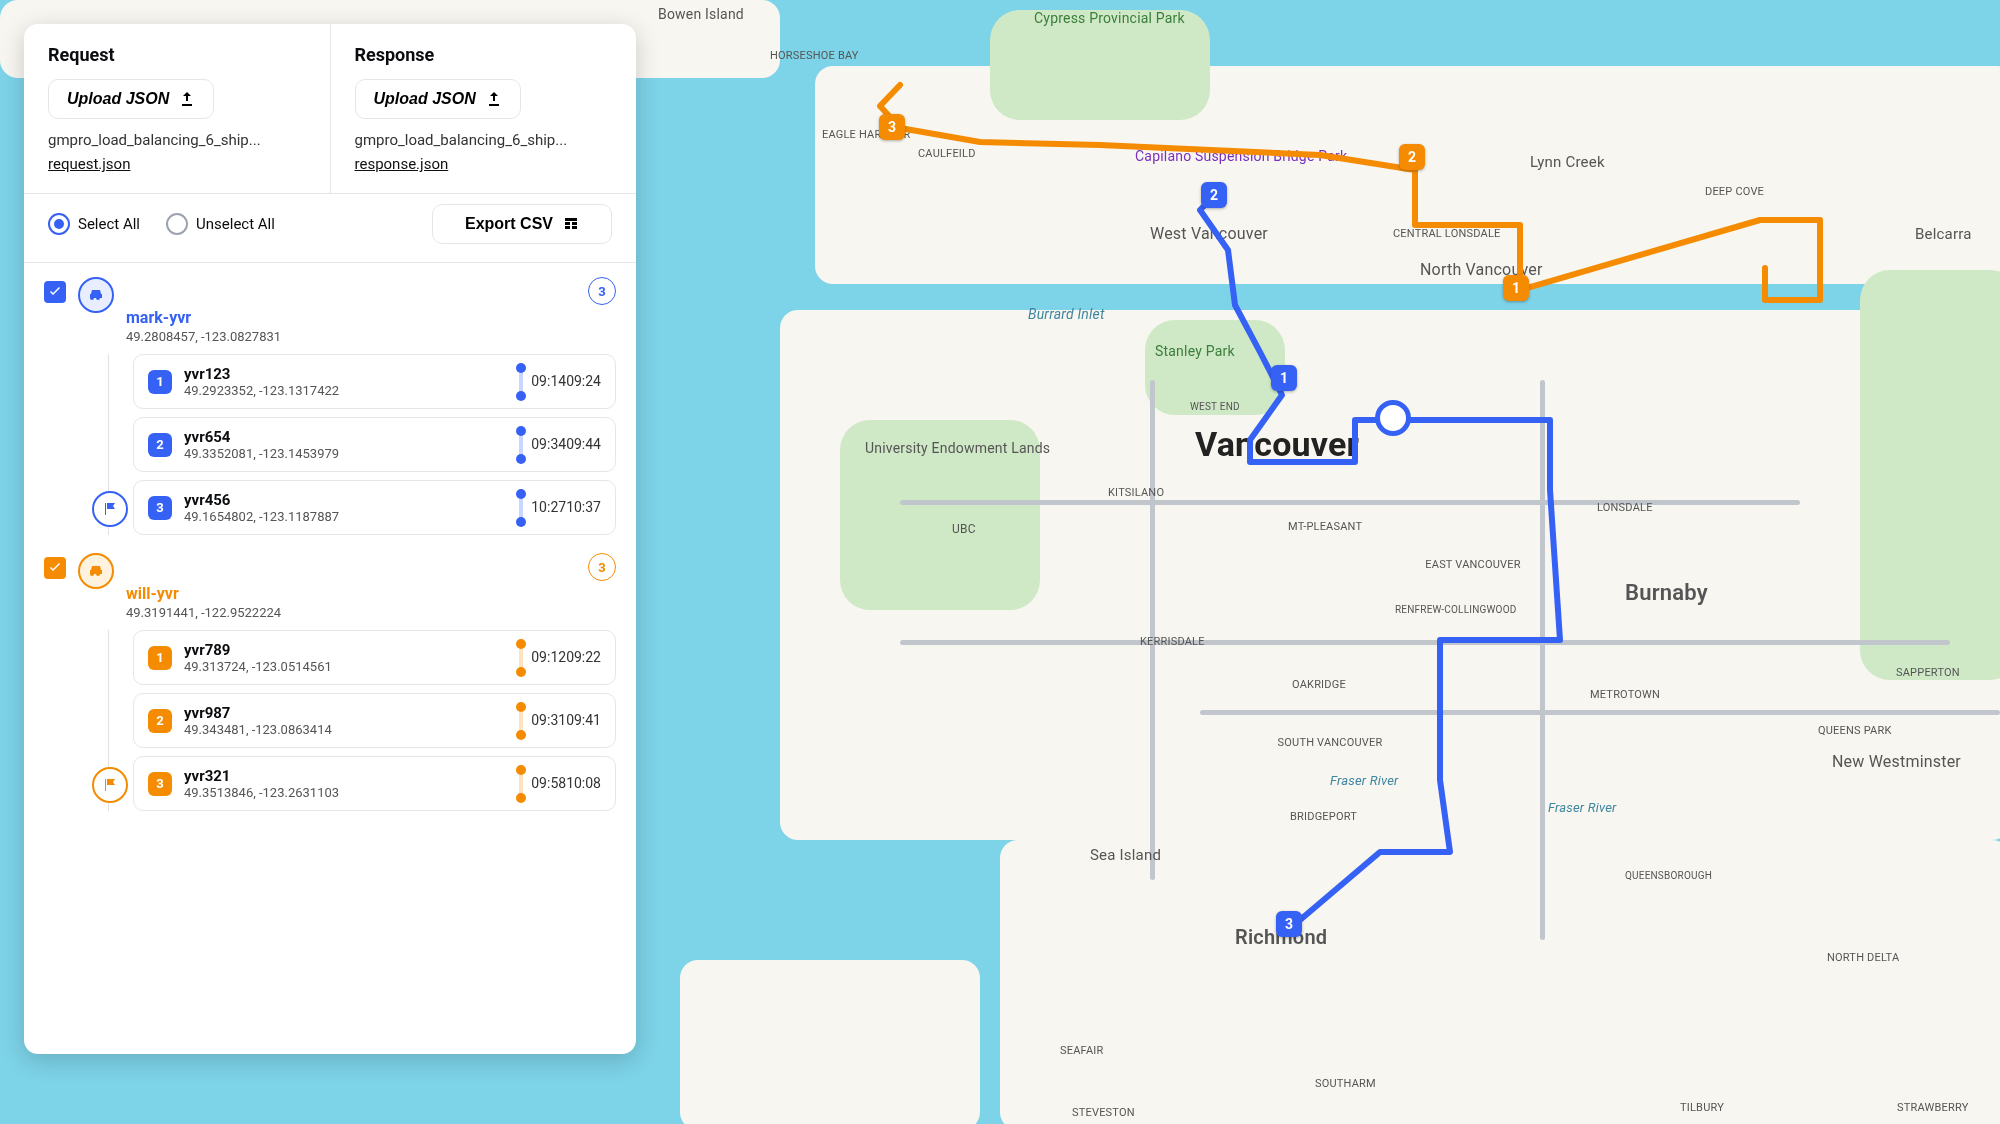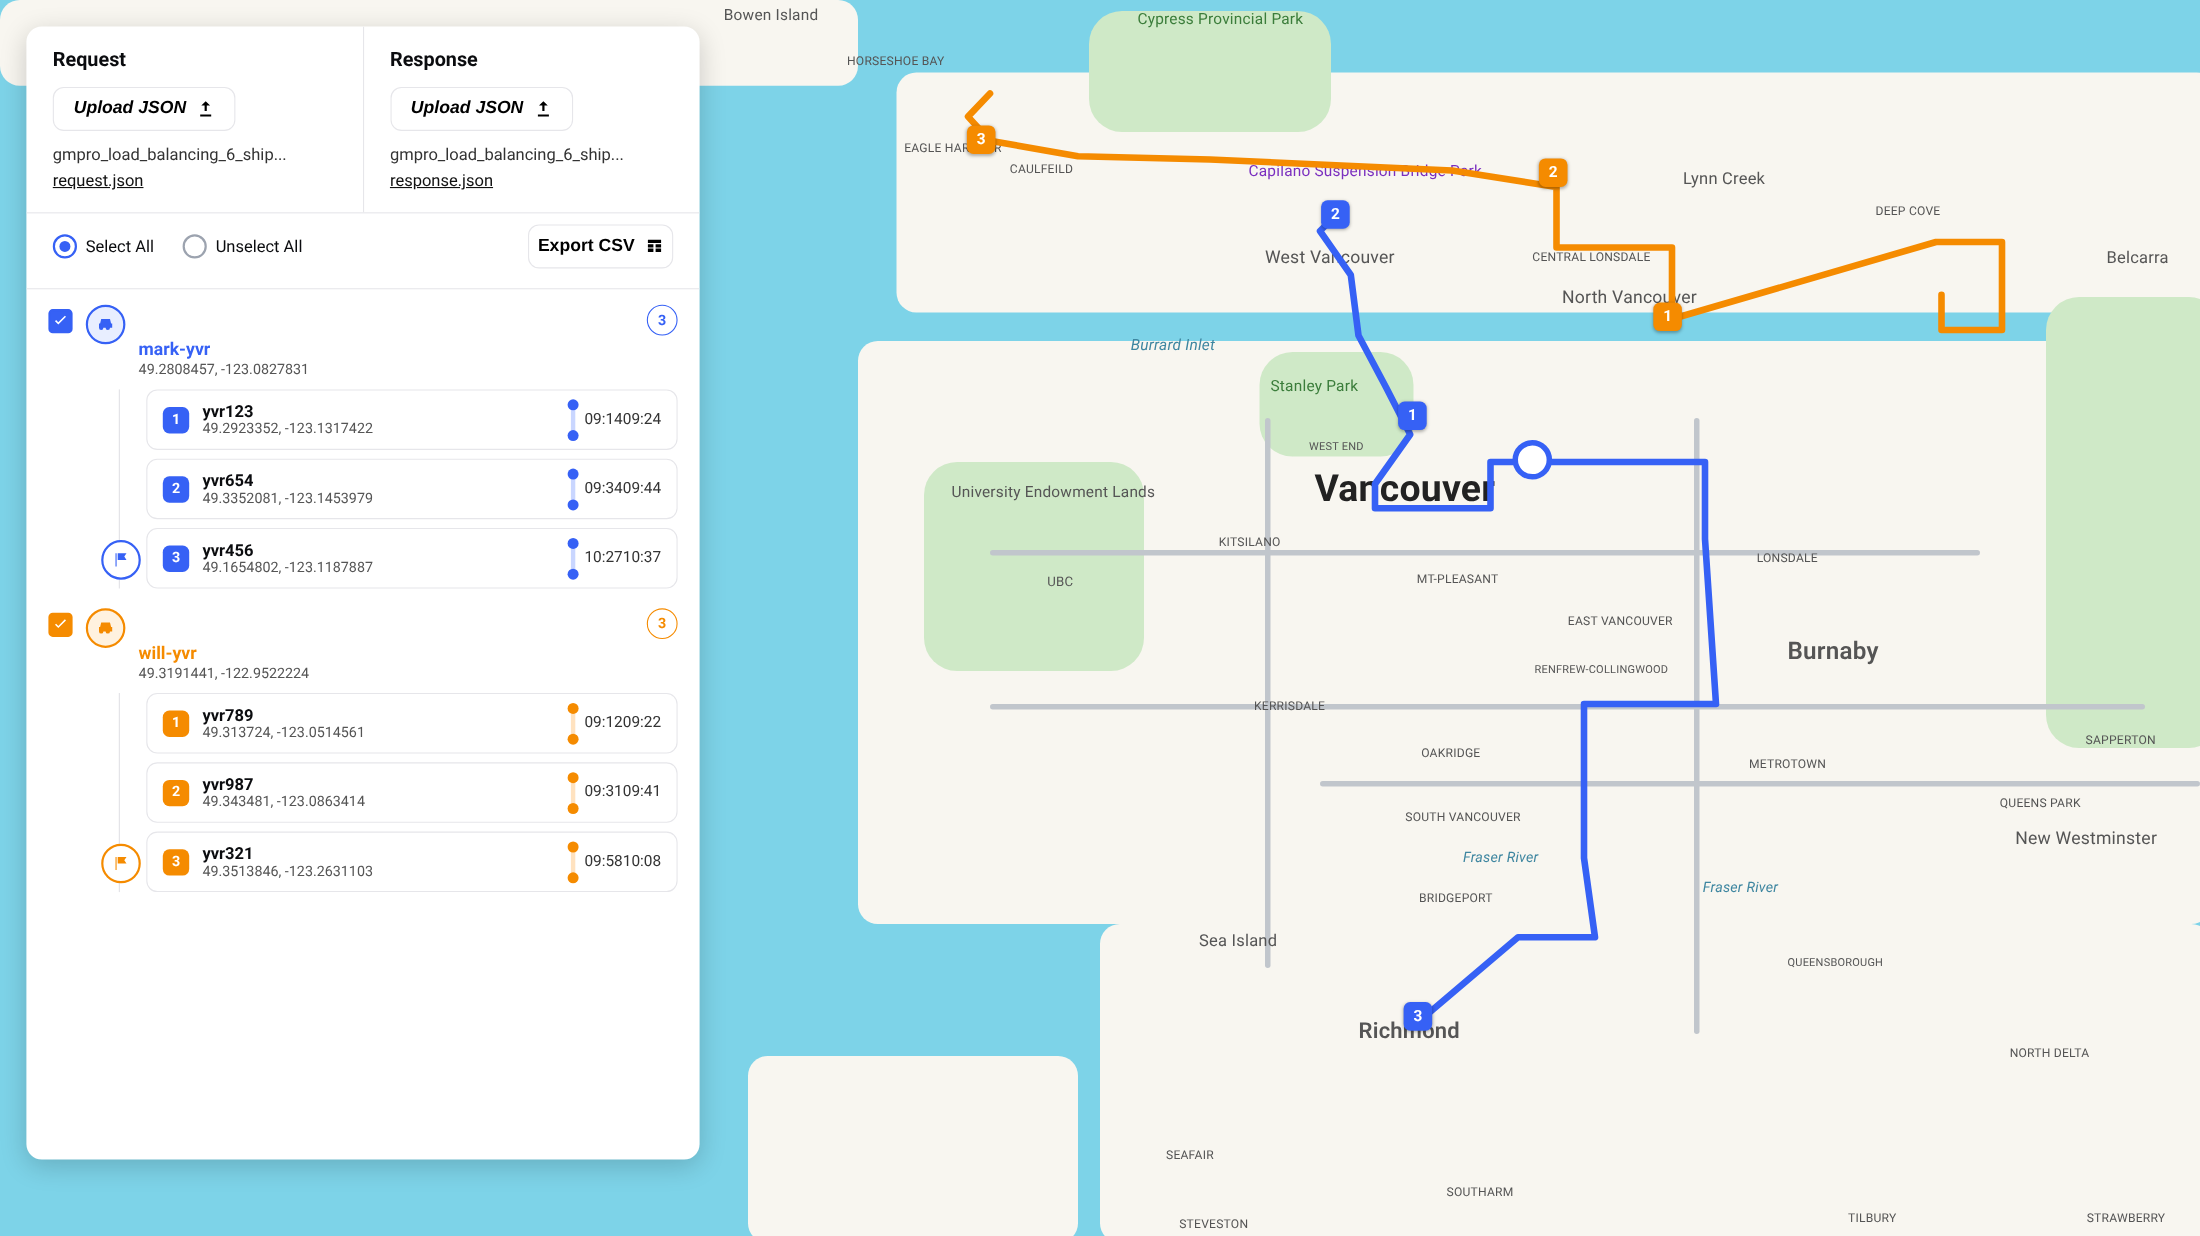--- a/index.html
+++ b/index.html
@@ -54,21 +54,21 @@
   .fleet-header .title{font-size:17px;font-weight:600;}
   .fleet-stats{display:flex;gap:22px;font-size:15px;color:#222;}
   .fleet-stats .ico{color:var(--blue);margin-right:6px;}
 
   .select-row{display:flex;align-items:center;justify-content:space-between;padding:10px 24px 18px 24px;border-bottom:1px solid var(--border);}
   .radio-group{display:flex;gap:26px;align-items:center;font-size:15px;}
   .radio{display:flex;align-items:center;gap:8px;cursor:pointer;}
   .radio .dot{width:18px;height:18px;border-radius:50%;border:2px solid #9ca3af;display:flex;align-items:center;justify-content:center;}
   .radio.active .dot{border-color:var(--blue);}
   .radio.active .dot::after{content:"";width:10px;height:10px;background:var(--blue);border-radius:50%;}
-  .export-btn{border:1px solid var(--border);border-radius:10px;padding:10px 8px;font-size:16px;font-weight:600;background:#fff;cursor:pointer;display:flex;align-items:center;gap:10px;}
+  .export-btn{border:1px solid var(--border);border-radius:10px;padding:10px 32px;font-size:16px;font-weight:600;background:#fff;cursor:pointer;display:flex;align-items:center;gap:10px;}
 
   .drivers{flex:1;overflow:auto;padding:14px 20px 20px 20px;}
   .driver{margin-bottom:18px;}
   .driver-head{display:flex;align-items:flex-start;gap:12px;}
   .chk{width:18px;height:18px;border-radius:4px;border:2px solid;display:flex;align-items:center;justify-content:center;margin-top:4px;cursor:pointer;}
   .chk.blue{border-color:var(--blue);background:var(--blue);}
   .chk.orange{border-color:var(--orange);background:var(--orange);}
   .chk svg{width:12px;height:12px;}
   .driver-icon{width:32px;height:32px;border-radius:50%;display:flex;align-items:center;justify-content:center;color:#fff;}
   .driver-icon.blue{background:#e8eeff;border:2px solid var(--blue);color:var(--blue);}

